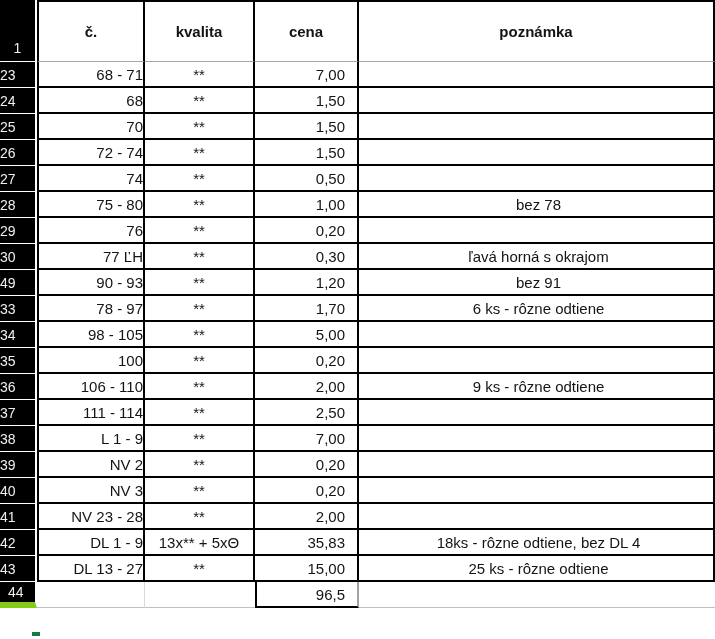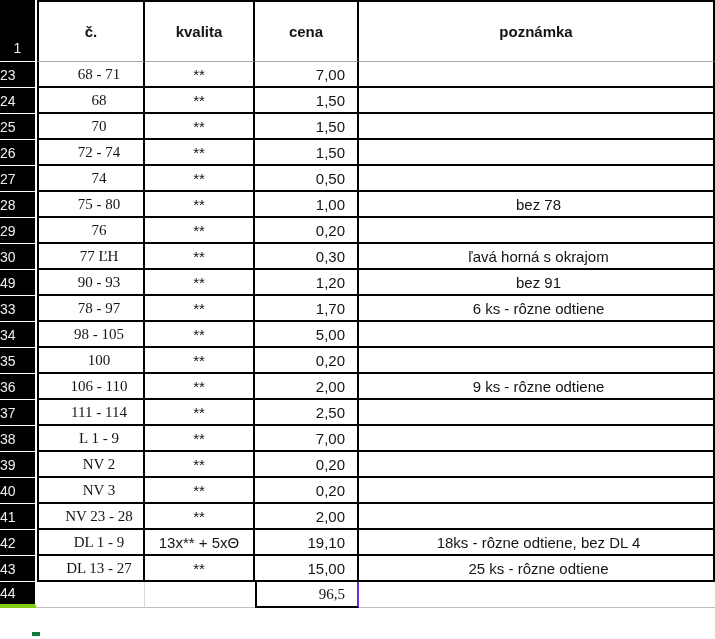--- a/index.html
+++ b/index.html
@@ -56,31 +56,31 @@
   }
 
   
   tr.datarow td.col-c,
   tr.datarow td.col-kvalita,
   tr.datarow td.col-cena,
   tr.datarow td.col-poznamka {
     border-right: 2px solid #000000;
     border-bottom: 2px solid #000000;
   }
-  tr.datarow td.col-c { border-left: 2px solid #000000; padding-left: 16px; text-align: center; font-family: Liberation Serif, serif; }
+  tr.datarow td.col-c { border-left: 2px solid #000000; padding-left: 16px; text-align: right; }
   tr.datarow td.col-kvalita { text-align: center; }
   tr.datarow td.col-cena { text-align: right; padding-right: 12px; }
   tr.datarow td.col-poznamka { padding-left: 5px; text-align: center; }
 
   
   tr.total-row td.col-c { border-left: none; border-right: 1px solid #d9d9d9; border-bottom: 1px solid #bfbfbf; }
   tr.total-row td.col-kvalita { border-right: none; border-bottom: 1px solid #bfbfbf; }
-  tr.total-row td.col-cena { border-left: 2px solid #000000; border-right: 2px solid #6d28d9; border-bottom: 2px solid #000000; font-family: Liberation Serif, serif; }
+  tr.total-row td.col-cena { border-left: 2px solid #000000; border-right: 2px solid #a3a3a3; border-bottom: 2px solid #000000; }
   tr.total-row td.col-poznamka { border-right: none; border-bottom: 1px solid #bfbfbf; }
-  tr.total-row td.rownum { border-bottom: 4px solid #84cc16; }
+  tr.total-row td.rownum { border-bottom: 6px solid #84cc16; padding-left: 8px; }
 
   .active-cell-corner {
     position: absolute;
     left: 32px; top: 632px;
     width: 8px; height: 4px;
     background: #107c41;
   }
 </style>
 </head>
 <body>
@@ -227,21 +227,21 @@
       <td class="rownum">41</td>
       <td class="col-c">NV 23 - 28</td>
       <td class="col-kvalita">**</td>
       <td class="col-cena">2,00</td>
       <td class="col-poznamka"></td>
     </tr>
         <tr class="datarow">
       <td class="rownum">42</td>
       <td class="col-c">DL 1 - 9</td>
       <td class="col-kvalita">13x** + 5xΘ</td>
-      <td class="col-cena">19,10</td>
+      <td class="col-cena">35,83</td>
       <td class="col-poznamka">18ks - rôzne odtiene, bez DL 4</td>
     </tr>
         <tr class="datarow">
       <td class="rownum">43</td>
       <td class="col-c">DL 13 - 27</td>
       <td class="col-kvalita">**</td>
       <td class="col-cena">15,00</td>
       <td class="col-poznamka">25 ks - rôzne odtiene</td>
     </tr>
         <tr class="datarow total-row">

